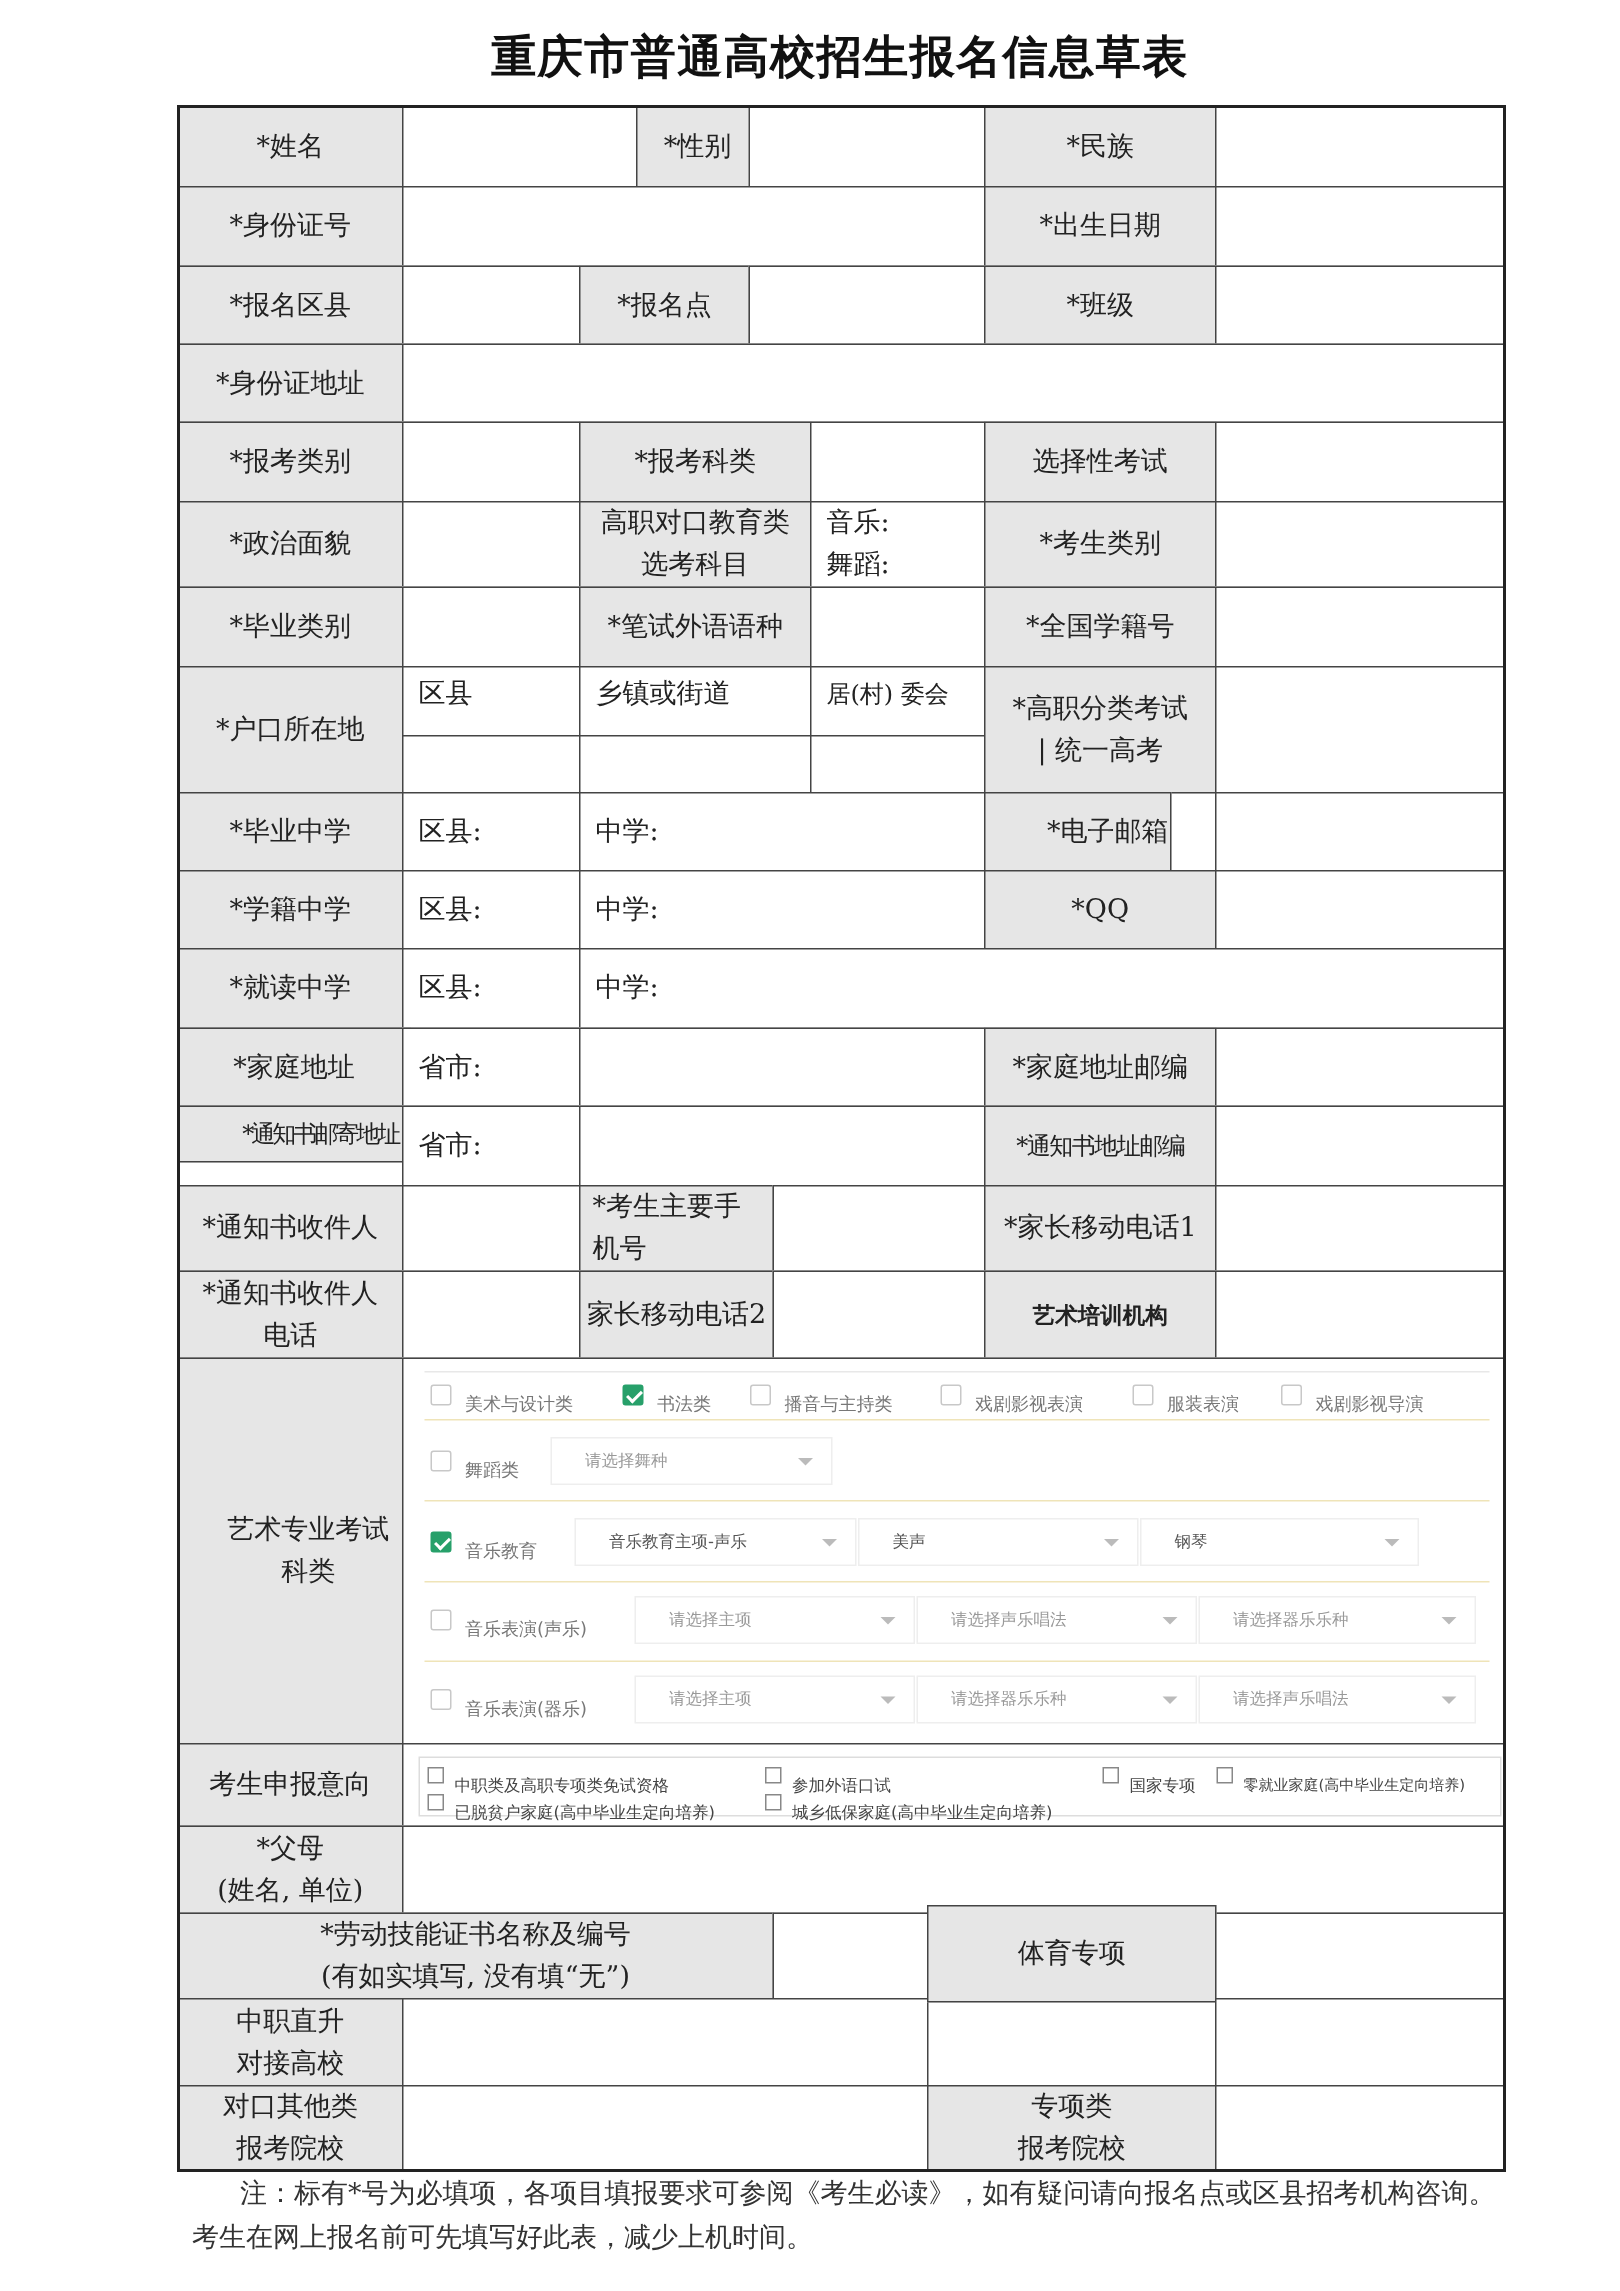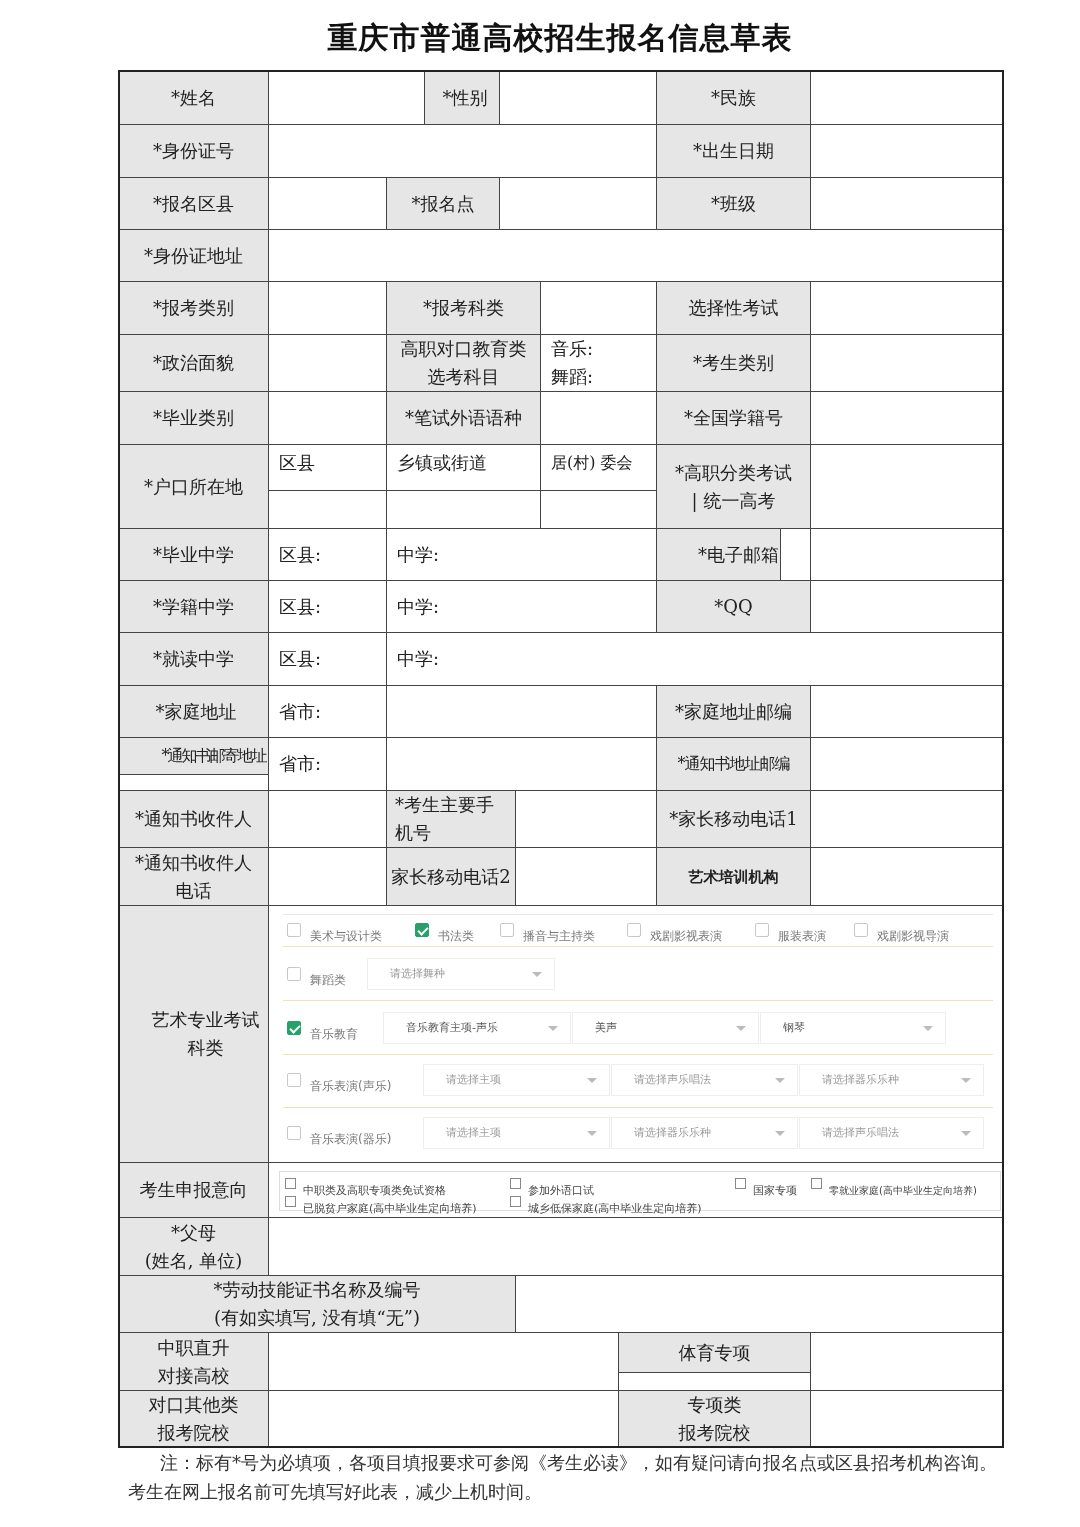--- a/index.html
+++ b/index.html
@@ -260,21 +260,21 @@
   <span>*劳动技能证书名称及编号</span>
   <span>(有如实填写, 没有填“无”)</span>
 </div>
 <div class="cell val" style="left:515px;top:1275px;width:489px;height:58px;"></div>
 
 <div class="cell lbl multiline" style="left:118px;top:1332px;width:151px;height:59px;text-align:right;">
   <span>中职直升</span>
   <span>对接高校</span>
 </div>
 <div class="cell val" style="left:268px;top:1332px;width:351px;height:59px;"></div>
-<div class="cell lbl" style="left:618px;top:1332px;width:193px;height:41px;">体育专项</div>
+<div class="cell lbl" style="left:618px;top:1270px;width:193px;height:65px;">体育专项</div>
 <div class="cell val" style="left:810px;top:1332px;width:194px;height:59px;"></div>
 
 <div class="cell lbl multiline" style="left:118px;top:1390px;width:151px;height:58px;">
   <span>对口其他类</span>
   <span>报考院校</span>
 </div>
 <div class="cell val" style="left:268px;top:1390px;width:351px;height:58px;"></div>
 <div class="cell lbl multiline" style="left:618px;top:1390px;width:193px;height:58px;">
   <span>专项类</span>
   <span>报考院校</span>

